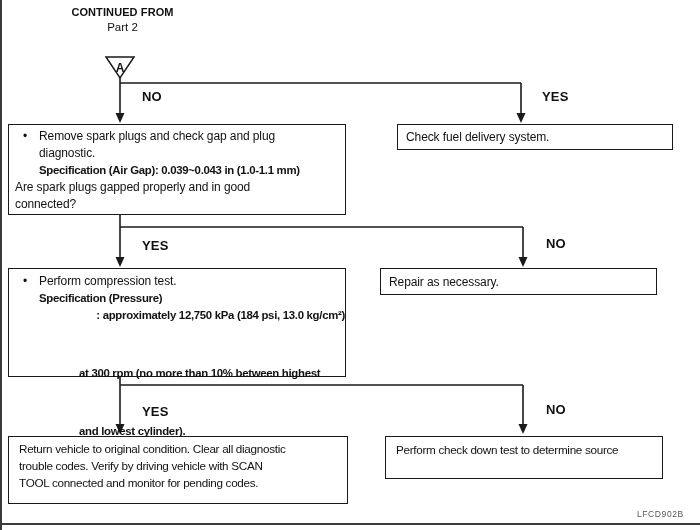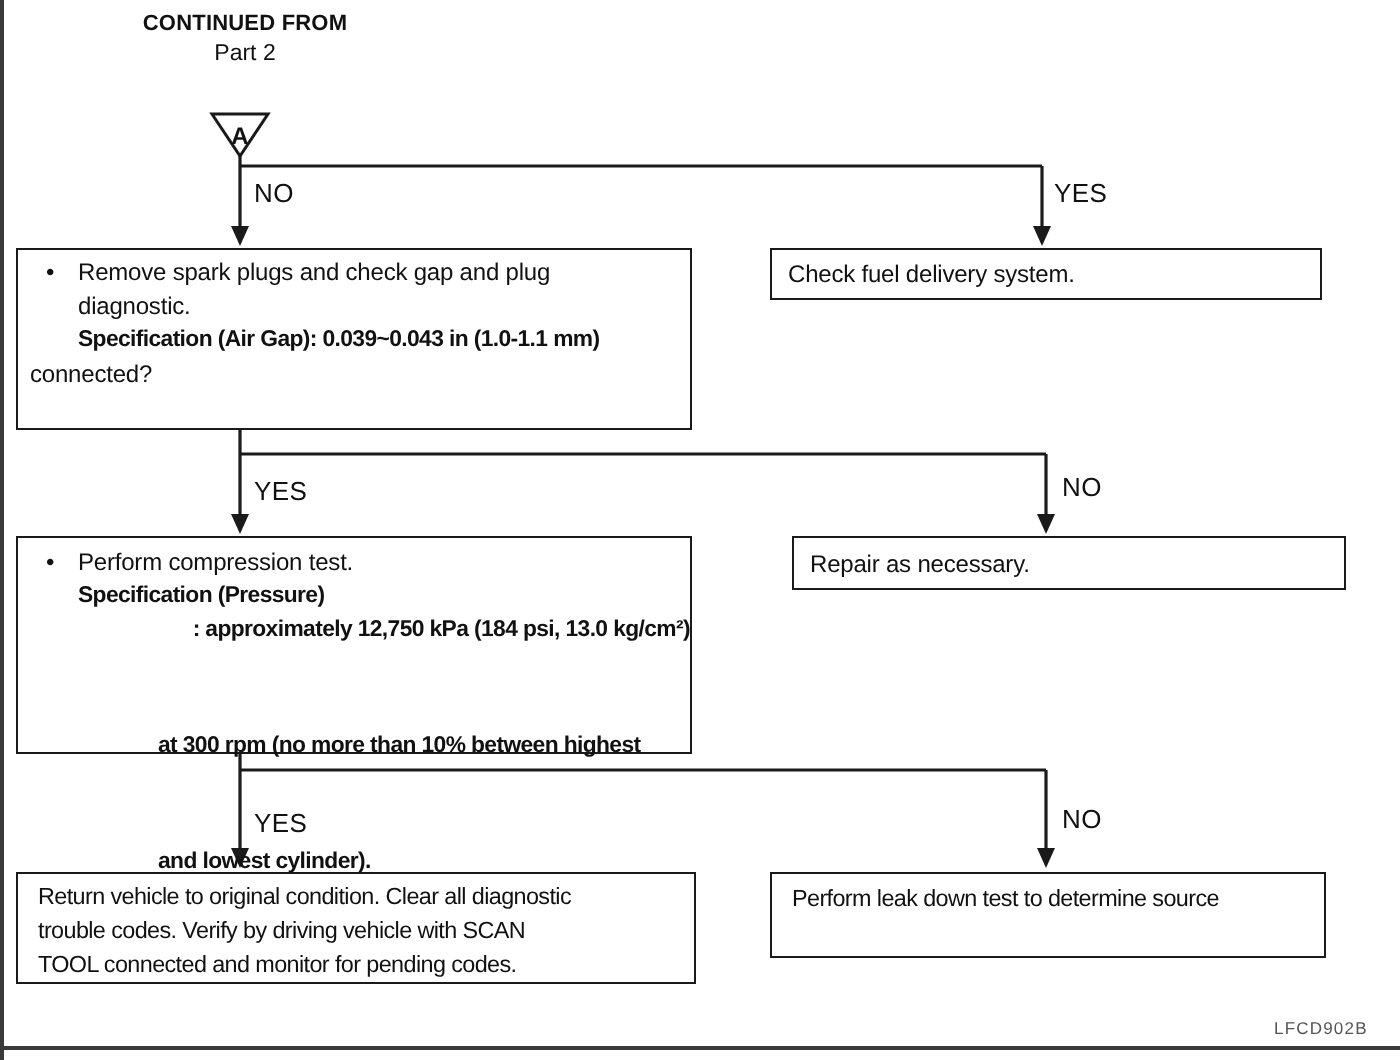--- a/index.html
+++ b/index.html
@@ -38,21 +38,21 @@
   .pl30 { padding-left:30px; }
   .pl60 { padding-left:60px;text-align:right; }
   .pl70 { padding-left:70px;margin-top:41px; }
   .pl6  { padding-left:6px;  }
   .pl10 { padding-left:10px; }
   .pl8  { padding-left:8px;  }
 
   .single { display:flex; align-items:center; font-size:12px; letter-spacing:-0.1px; }
 
   .branch-label {
-    position:absolute; font-weight:normal; font-size:13px; letter-spacing:0.2px;
+    position:absolute; font-weight:bold; font-size:13px; letter-spacing:0.2px;margin-left:15px;
   }
   .fig-code {
     position:absolute; left:637px; top:509px;
     font-size:8.5px; letter-spacing:0.6px; color:#555;
   }
 </style>
 </head>
 <body>
 
 <div class="page">
@@ -93,54 +93,55 @@
   <div class="branch-label" style="left:127px; top:89px;">NO</div>
   <div class="branch-label" style="left:527px; top:89px;">YES</div>
 
   <div class="box" style="left:8px; top:124px; width:338px; height:91px; padding-top:3px;">
     <div class="ln pl30">
       <span class="bullet">•</span>
       <span>Remove spark plugs and check gap and plug</span>
     </div>
     <div class="ln pl30">diagnostic.</div>
     <div class="ln b pl30">Specification (Air Gap): 0.039~0.043 in (1.0-1.1 mm)</div>
+    <div class="ln pl6">Are spark plugs gapped properly and in good</div>
     <div class="ln pl6">connected?</div>
   </div>
 
-  <div class="box single pl8" style="left:385px; top:124px; width:276px; height:26px;">
+  <div class="box single pl8" style="left:397px; top:124px; width:276px; height:26px;">
     <span>Check fuel delivery system.</span>
   </div>
 
   <div class="branch-label" style="left:127px; top:238px;">YES</div>
   <div class="branch-label" style="left:531px; top:236px;">NO</div>
 
   <div class="box" style="left:8px; top:268px; width:338px; height:109px; padding-top:4px;">
     <div class="ln pl30">
       <span class="bullet">•</span>
       <span>Perform compression test.</span>
     </div>
     <div class="ln b pl30">Specification (Pressure)</div>
     <div class="ln b pl60">: approximately 12,750 kPa (184 psi, 13.0 kg/cm²)</div>
     <div class="ln b pl70">at 300 rpm (no more than 10% between highest</div>
     <div class="ln b pl70">and lowest cylinder).</div>
     <div class="ln pl6">Is compression OK?</div>
   </div>
 
-  <div class="box single pl8" style="left:396px; top:268px; width:277px; height:27px;">
+  <div class="box single pl8" style="left:380px; top:268px; width:277px; height:27px;">
     <span>Repair as necessary.</span>
   </div>
 
   <div class="branch-label" style="left:127px; top:404px;">YES</div>
   <div class="branch-label" style="left:531px; top:402px;">NO</div>
 
-  <div class="box" style="left:8px; top:436px; width:340px; height:56px; padding-top:3px;">
+  <div class="box" style="left:8px; top:436px; width:340px; height:68px; padding-top:3px;">
     <div class="ln tight pl10">Return vehicle to original condition. Clear all diagnostic</div>
     <div class="ln tight pl10">trouble codes. Verify by driving vehicle with SCAN</div>
     <div class="ln tight pl10">TOOL connected and monitor for pending codes.</div>
   </div>
 
   <div class="box" style="left:385px; top:436px; width:278px; height:43px; padding-top:4px;">
-    <div class="ln tight pl10">Perform leak down test to determine source</div>
+    <div class="ln tight pl10">Perform check down test to determine source</div>
   </div>
 
   <div class="fig-code">LFCD902B</div>
 
 </div>
 
 </body></html>

